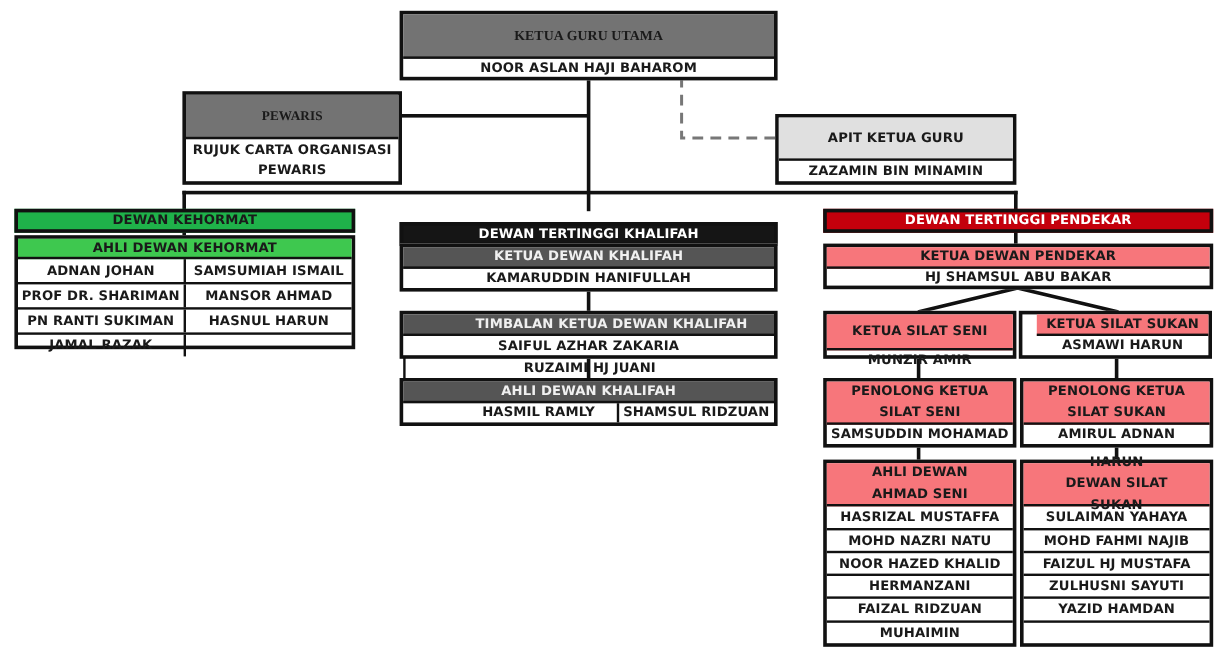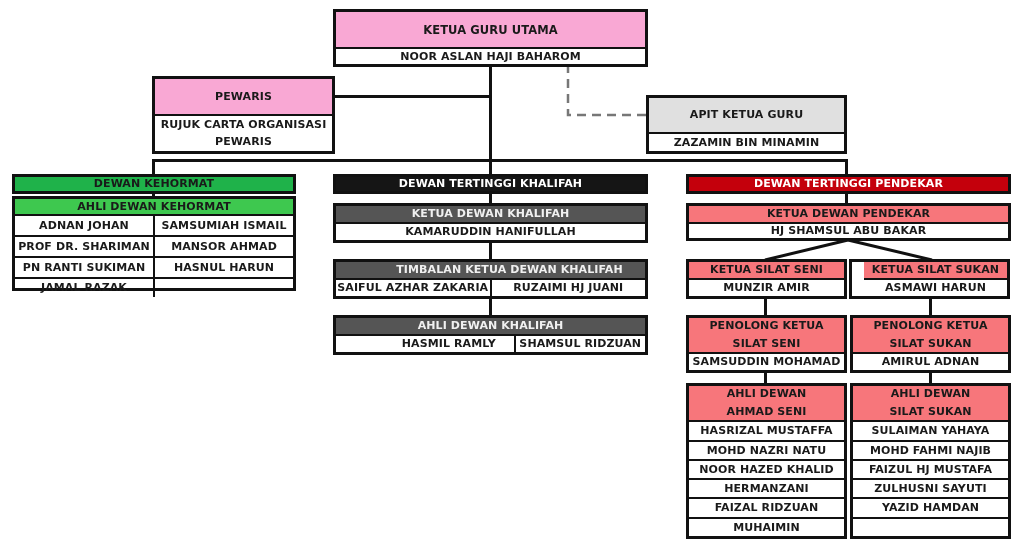--- a/index.html
+++ b/index.html
@@ -14,21 +14,21 @@
     .box { position: absolute; border: 3px solid #111; box-sizing: border-box; background: #fff; }
     .cell {
       display: flex; align-items: center; justify-content: center; text-align: center;
       font-size: 11px; letter-spacing: 0.1px; box-sizing: border-box; line-height: 18px;
     }
     .hdr { border-bottom: 2px solid #111; }
     .row2 { display: flex; }
     .row2 > .cell { flex: 1; }
     .row2 > .cell + .cell { border-left: 2px solid #111; }
     .line { position: absolute; background: #111; }
-    .gold { background: #f9a8d4; }
+    .gold { background: #737373; font-family: Liberation Serif, serif; }
     .grey { background: #e0e0e0; }
     .green { background: #1fb24a; }
     .green2 { background: #3ec84f; }
     .black { background: #151515; color: #ffffff; }
     .dgrey { background: #555555; color: #f0f0f0; }
     .red { background: #c4000c; color: #ffffff; }
     .pink { background: #f7767b; }
     .sep { border-top: 2px solid #111; }
   </style>
 </head>
@@ -90,30 +90,30 @@
   <div class="row2 sep" style="height:19px;">
     <div class="cell">PN RANTI SUKIMAN</div>
     <div class="cell">HASNUL HARUN</div>
   </div>
   <div class="row2 sep" style="height:18px;">
     <div class="cell">JAMAL RAZAK</div>
     <div class="cell"></div>
   </div>
 </div>
 
-<div class="box black" style="left:333px; top:174px; width:315px; height:20px;">
+<div class="box black" style="left:333px; top:185px; width:315px; height:20px;">
   <div class="cell" style="height:14px;">DEWAN TERTINGGI KHALIFAH</div>
 </div>
 <div class="box" style="left:333px; top:203px; width:315px; height:40px;">
   <div class="cell dgrey hdr" style="height:18px;">KETUA DEWAN KHALIFAH</div>
   <div class="cell" style="height:16px;">KAMARUDDIN HANIFULLAH</div>
 </div>
 <div class="box" style="left:333px; top:259px; width:315px; height:40px;">
   <div class="cell dgrey hdr" style="height:18px;padding-left:38px;">TIMBALAN KETUA DEWAN KHALIFAH</div>
-  <div class="row2" style="height:16px;">
+  <div class="row2" style="height:16px;flex-direction:column;">
     <div class="cell">SAIFUL AZHAR ZAKARIA</div>
     <div class="cell">RUZAIMI HJ JUANI</div>
   </div>
 </div>
 <div class="box" style="left:333px; top:315px; width:315px; height:40px;">
   <div class="cell dgrey hdr" style="height:18px;">AHLI DEWAN KHALIFAH</div>
   <div class="row2" style="height:16px;margin-left:48px;">
     <div class="cell">HASMIL RAMLY</div>
     <div class="cell">SHAMSUL RIDZUAN</div>
   </div>
@@ -121,21 +121,21 @@
 
 <div class="box red" style="left:686px; top:174px; width:325px; height:20px;">
   <div class="cell" style="height:14px;">DEWAN TERTINGGI PENDEKAR</div>
 </div>
 <div class="box" style="left:686px; top:203px; width:325px; height:38px;">
   <div class="cell pink hdr" style="height:18px;">KETUA DEWAN PENDEKAR</div>
   <div class="cell" style="height:14px;">HJ SHAMSUL ABU BAKAR</div>
 </div>
 
 <div class="box" style="left:686px; top:259px; width:161px; height:40px;">
-  <div class="cell pink hdr" style="height:18px;">KETUA SILAT SENI</div>
+  <div class="cell pink hdr" style="height:30px;">KETUA SILAT SENI</div>
   <div class="cell" style="height:16px;">MUNZIR AMIR</div>
 </div>
 <div class="box" style="left:686px; top:315px; width:161px; height:58px;">
   <div class="cell pink hdr" style="height:36px; padding:0 6px;">PENOLONG KETUA SILAT SENI</div>
   <div class="cell" style="height:16px;">SAMSUDDIN MOHAMAD</div>
 </div>
 <div class="box" style="left:686px; top:383px; width:161px; height:156px;">
   <div class="cell pink hdr" style="height:36px; padding:0 30px;">AHLI DEWAN AHMAD SENI</div>
   <div class="cell" style="height:18px;">HASRIZAL MUSTAFFA</div>
   <div class="cell sep" style="height:19px;">MOHD NAZRI NATU</div>
@@ -147,20 +147,20 @@
 
 <div class="box" style="left:849px; top:259px; width:161px; height:40px;padding-left:12px;">
   <div class="cell pink hdr" style="height:18px;">KETUA SILAT SUKAN</div>
   <div class="cell" style="height:16px;">ASMAWI HARUN</div>
 </div>
 <div class="box" style="left:850px; top:315px; width:161px; height:58px;">
   <div class="cell pink hdr" style="height:36px; padding:0 6px;">PENOLONG KETUA SILAT SUKAN</div>
   <div class="cell" style="height:16px;">AMIRUL ADNAN</div>
 </div>
 <div class="box" style="left:850px; top:383px; width:161px; height:156px;">
-  <div class="cell pink hdr" style="height:36px; padding:0 30px;">AHLI DEWAN SILAT SUKAN</div>
+  <div class="cell pink hdr" style="height:36px; padding:0 30px;">HARUN DEWAN SILAT SUKAN</div>
   <div class="cell" style="height:18px;">SULAIMAN YAHAYA</div>
   <div class="cell sep" style="height:19px;">MOHD FAHMI NAJIB</div>
   <div class="cell sep" style="height:19px;">FAIZUL HJ MUSTAFA</div>
   <div class="cell sep" style="height:19px;">ZULHUSNI SAYUTI</div>
   <div class="cell sep" style="height:20px;">YAZID HAMDAN</div>
   <div class="cell sep" style="height:19px;"></div>
 </div>
 
 </body></html>

